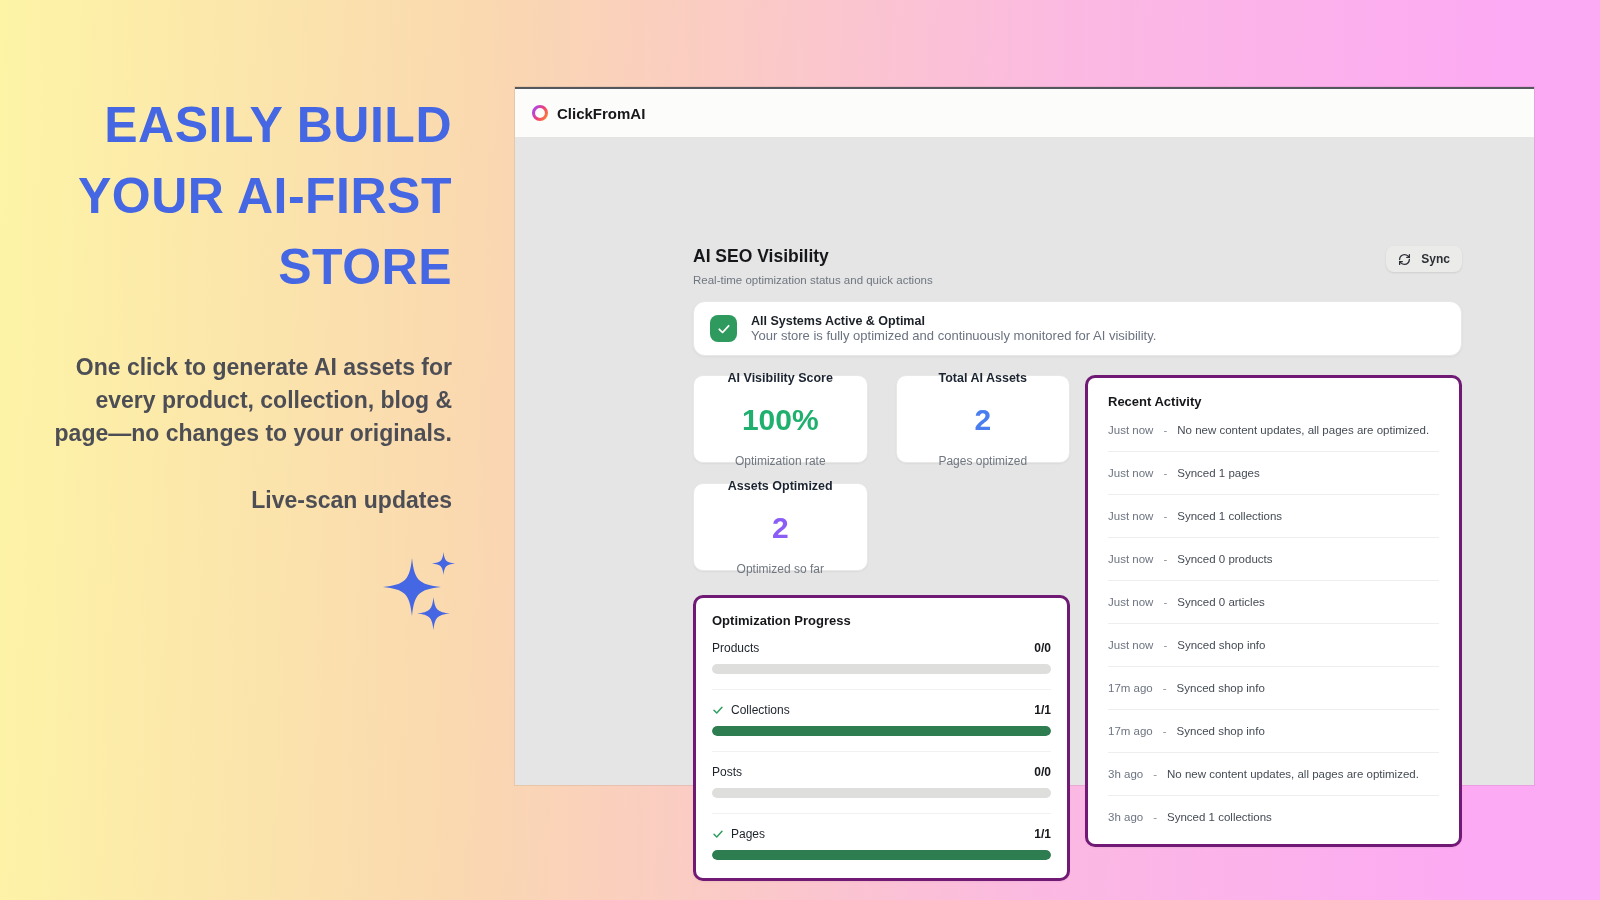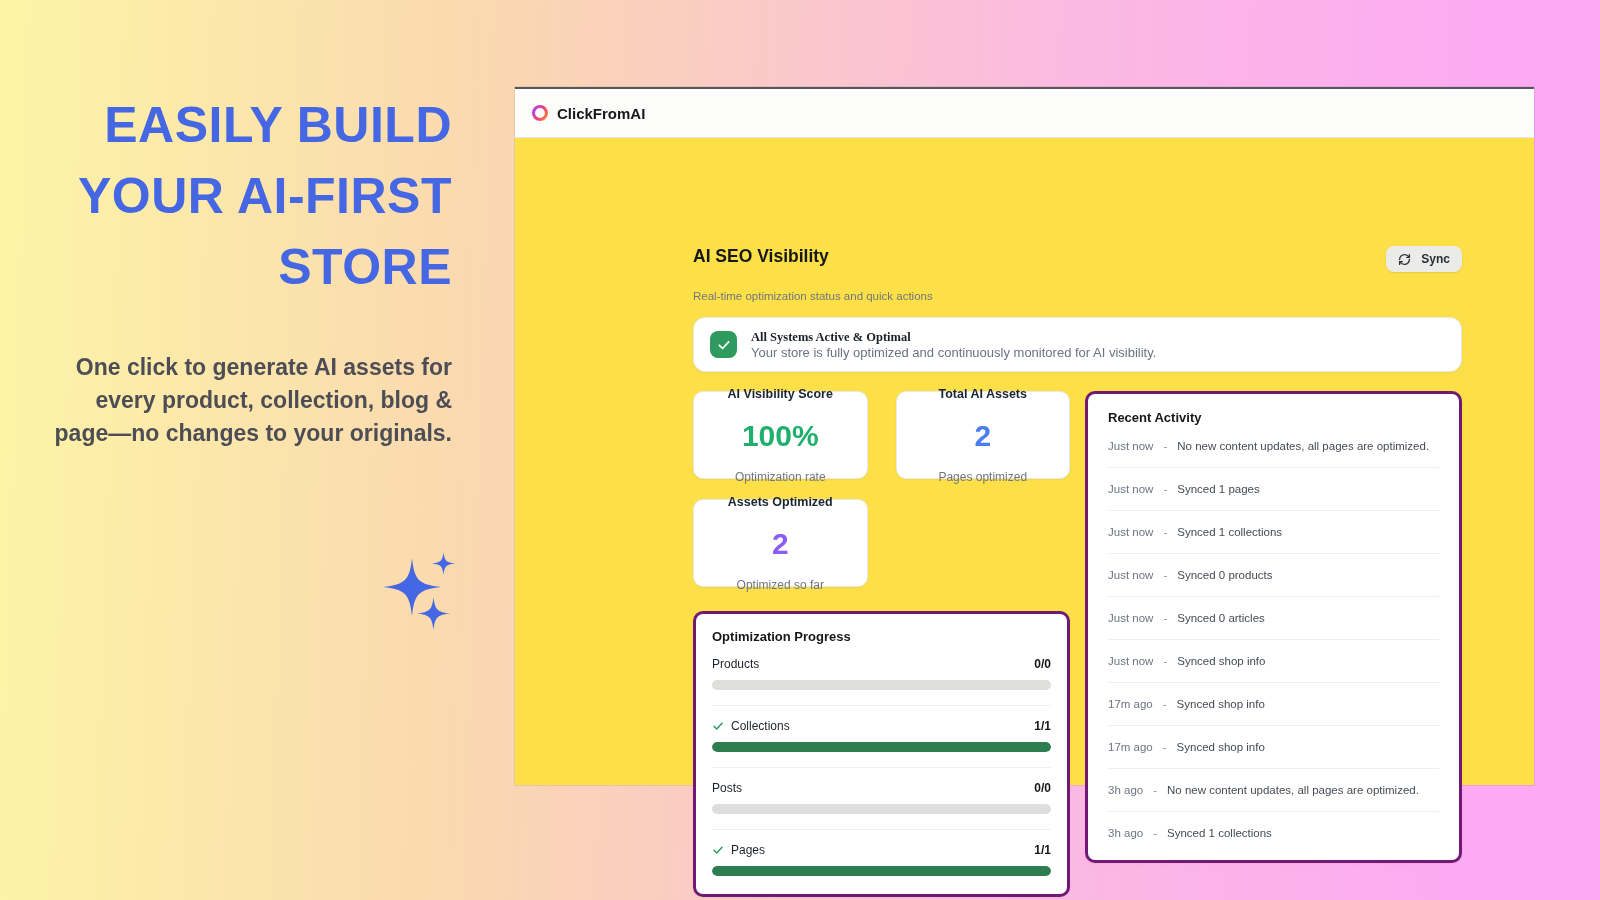--- a/index.html
+++ b/index.html
@@ -13,49 +13,49 @@
   
   .hero { position:absolute; left:40px; top:90px; width:412px; text-align:right; }
   .hero-title { color:#4567e3; font-weight:bold; font-size:50px; line-height:71px; letter-spacing:.5px; }
   .hero-desc { margin-top:48px; color:#4d4e55; font-weight:bold; font-size:23px; line-height:33px; }
   .hero-tag { margin-top:37px; color:#4d4e55; font-weight:bold; font-size:23px; }
   .sparkles { position:absolute; left:378px; top:550px; }
 
   
   .dashboard {
     position:absolute; left:515px; top:87px; width:1019px; height:698px;
-    background:#fde047; border-top:2px solid #54585c;
+    background:#e5e5e5; border-top:2px solid #54585c;
     box-shadow:0 0 0 1px rgba(0,0,0,.07);
   }
   .app-header {
     height:49px; background:#fcfcfb; border-bottom:1px solid #e5e5e4;
     display:flex; align-items:center; padding-left:16px; gap:8px;
   }
   .brand { font-size:15px; font-weight:bold; color:#17181a; }
   .content { position:absolute; left:178px; top:157px; width:769px; }
 
   .title-row { display:flex; justify-content:space-between; align-items:flex-start; }
   .page-title { font-size:17.5px; font-weight:bold; color:#15171a; }
-  .page-sub { font-size:11.5px; color:#6f7680; margin-top:23px; }
+  .page-sub { font-size:11.5px; color:#6f7680; margin-top:7px; }
   .sync-btn {
     display:flex; align-items:center; gap:10px; background:#ebebea; border:none;
     border-radius:8px; padding:6px 12px; font-size:12px; font-weight:bold; color:#2c3035;
     box-shadow:0 1px 2px rgba(0,0,0,.10); cursor:pointer; font-family:inherit;
   }
 
   .banner {
     margin-top:15px; background:#fff; border-radius:12px; border:1px solid #e8e8e6;
     box-shadow:0 1px 3px rgba(0,0,0,.05); padding:13px 16px;
     display:flex; align-items:center; gap:14px; height:55px;
   }
   .check-badge {
     width:27px; height:27px; border-radius:8px; background:#2e9a5e; flex:none;
     display:flex; align-items:center; justify-content:center;
   }
-  .banner-title { font-size:12.5px; font-weight:bold; color:#1b2027;font-family:Liberation Serif, serif; }
+  .banner-title { font-size:12.5px; font-weight:bold; color:#1b2027; }
   .banner-sub { font-size:13px; color:#6b7280; }
 
   .main-grid { display:flex; gap:15px; margin-top:19px; }
   .col-left { width:377px; }
   .col-right { width:377px; }
 
   .stats-grid { display:grid; grid-template-columns:1fr 1fr; gap:20px 28px; }
   .stat-card {
     height:88px; background:#fff; border-radius:10px; border:1px solid #e8e8e6;
     box-shadow:0 1px 2px rgba(0,0,0,.05);
@@ -90,20 +90,21 @@
 </head>
 <body>
 
 <div class="hero">
   <div class="hero-title">
     <div>EASILY BUILD</div>
     <div>YOUR AI-FIRST</div>
     <div>STORE</div>
   </div>
   <div class="hero-desc">One click to generate AI assets for every product, collection, blog &amp; page—no changes to your originals.</div>
+  <div class="hero-tag">Live-scan updates</div>
 </div>
 
 <div class="sparkles">
   <svg width="80" height="85" viewBox="0 0 80 85">
     <g fill="#4567e3">
       <path transform="translate(5,8) scale(0.58)" d="M50 0 C54 38 62 46 100 50 C62 54 54 62 50 100 C46 62 38 54 0 50 C38 46 46 38 50 0 Z"></path>
       <path transform="translate(54,2) scale(0.23)" d="M50 0 C54 38 62 46 100 50 C62 54 54 62 50 100 C46 62 38 54 0 50 C38 46 46 38 50 0 Z"></path>
       <path transform="translate(39,47) scale(0.33)" d="M50 0 C54 38 62 46 100 50 C62 54 54 62 50 100 C46 62 38 54 0 50 C38 46 46 38 50 0 Z"></path>
     </g>
   </svg>

